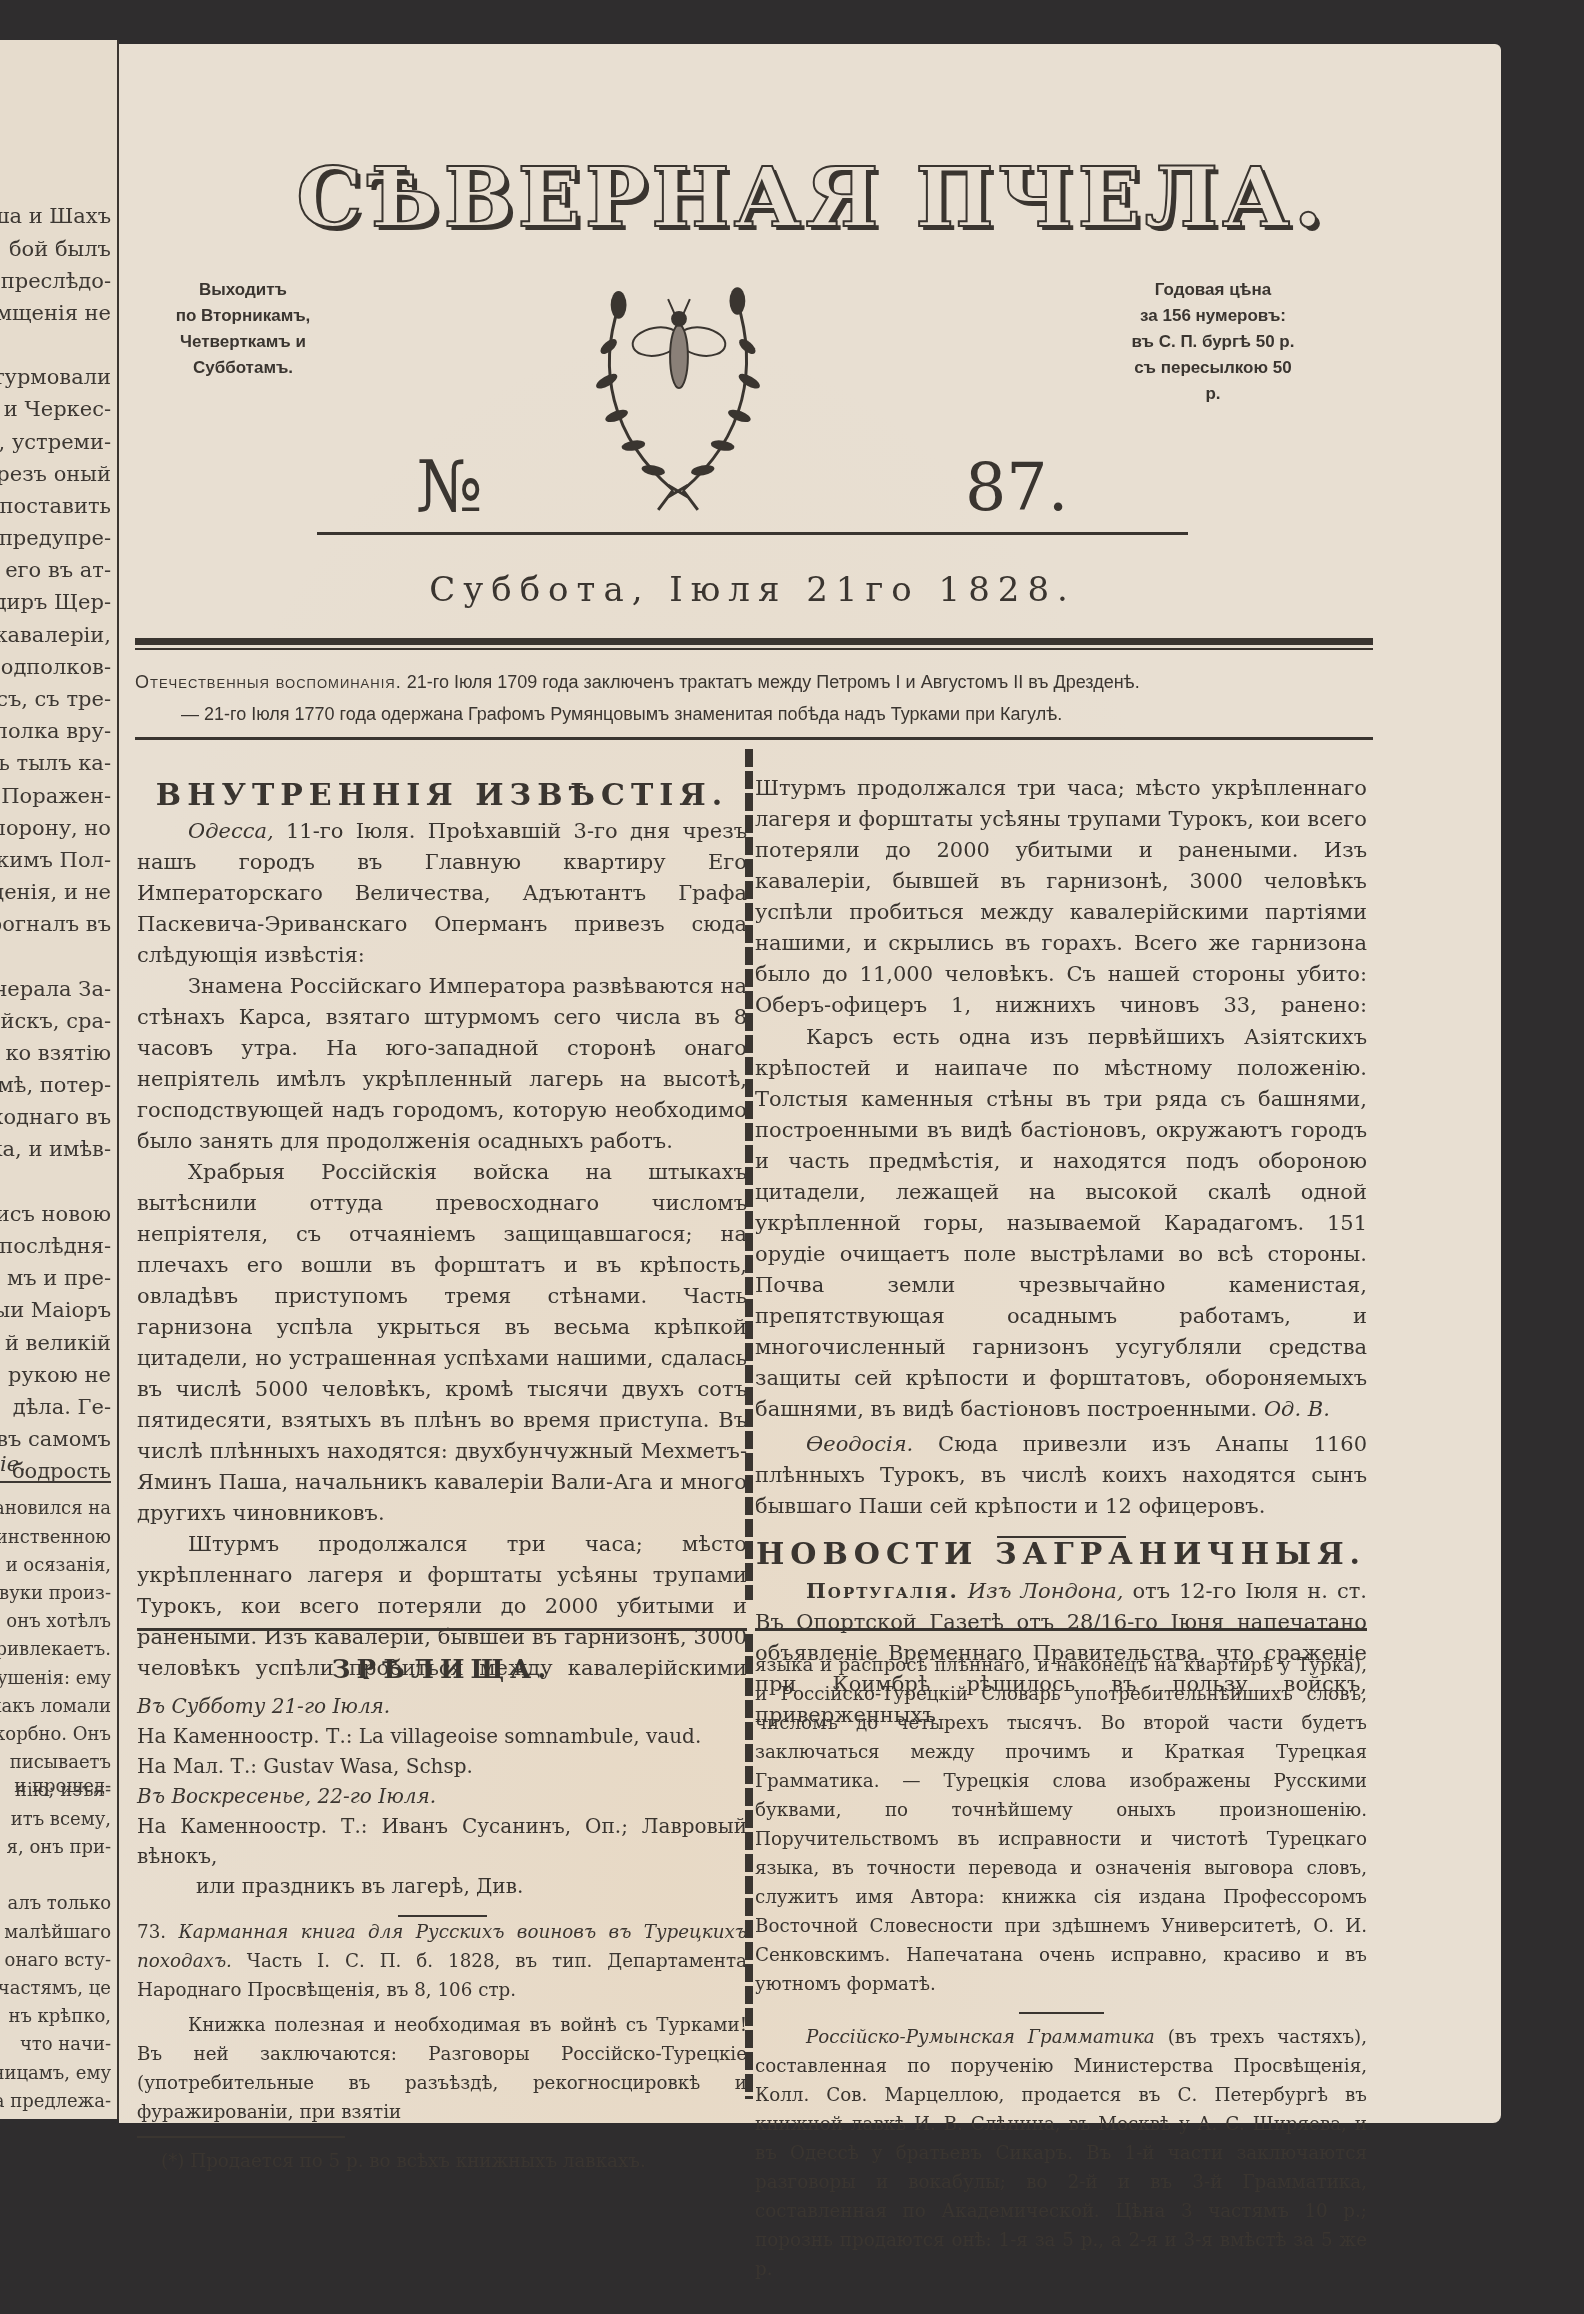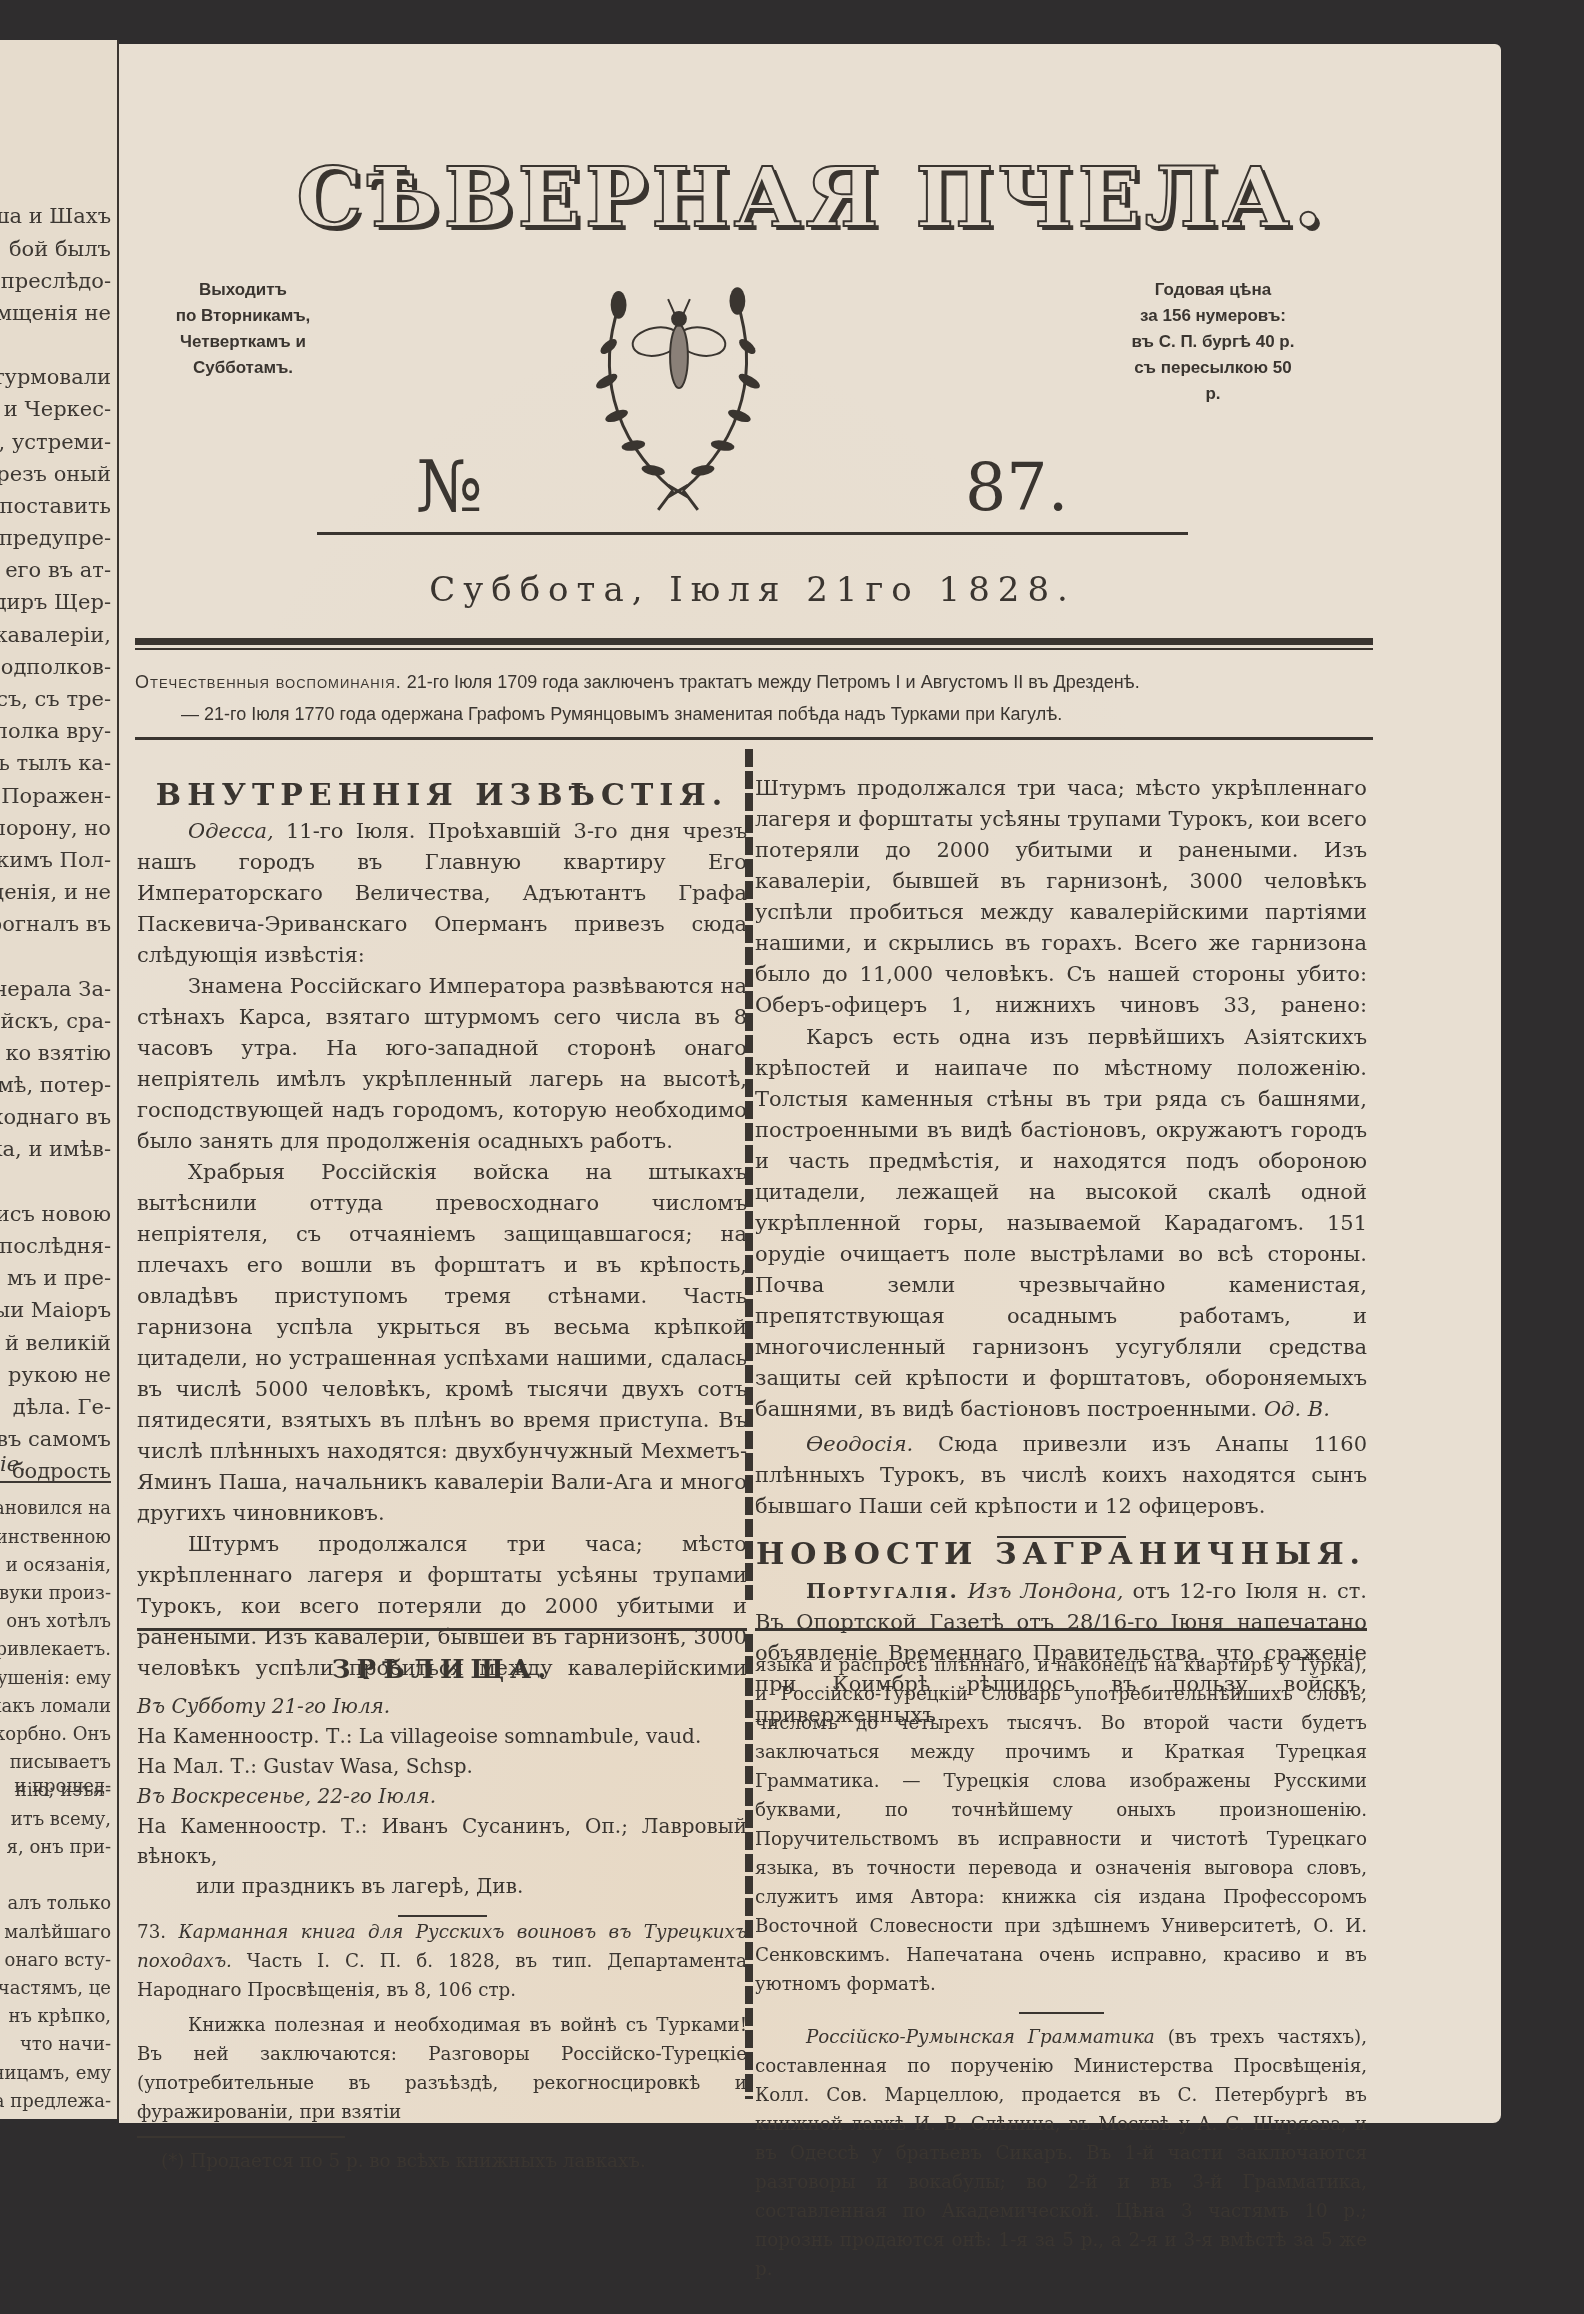--- a/index.html
+++ b/index.html
@@ -184,21 +184,21 @@
       <ellipse cx="124" cy="55" rx="24" ry="14" transform="rotate(10 124 55)"></ellipse>
       <ellipse cx="101" cy="70" rx="9" ry="32" fill="#8a8078"></ellipse>
       <circle cx="101" cy="32" r="7" fill="#3a3530"></circle>
       <path d="M97 28 L90 12 M105 28 L112 12" fill="none"></path>
     </g>
   </svg>
 
   <div class="price">
     <div>Годовая цѣна</div>
     <div>за 156 нумеровъ:</div>
-    <div>въ С. П. бургѣ 40 р.</div>
+    <div>въ С. П. бургѣ 50 р.</div>
     <div>съ пересылкою 50 р.</div>
   </div>
 
   <div class="no-sign">№</div>
   <div class="no-num">87.</div>
 
   <div class="rule1"></div>
   <div class="dateline">Суббота, Іюля 21го 1828.</div>
 
   <div class="heavyrule" style="top:594px;height:7px;"></div>

